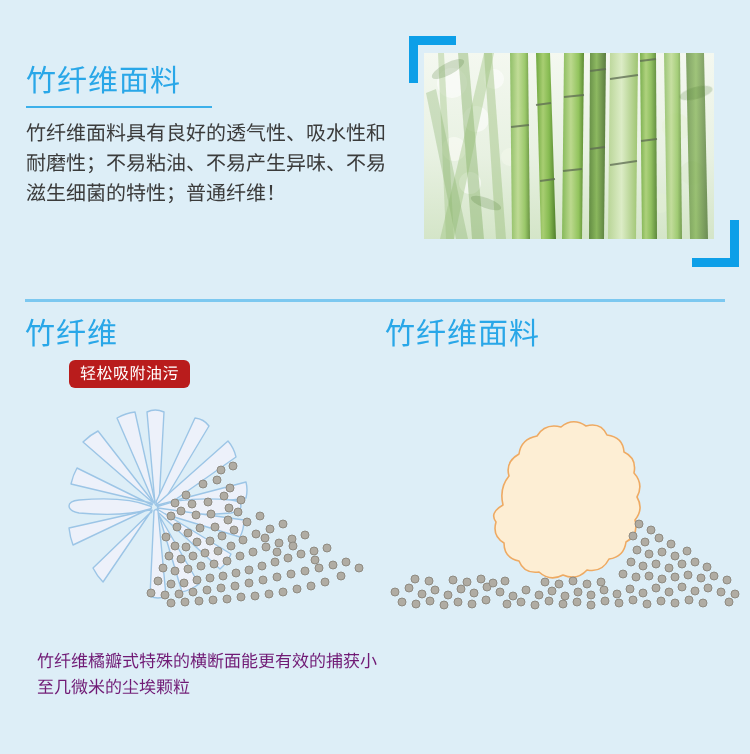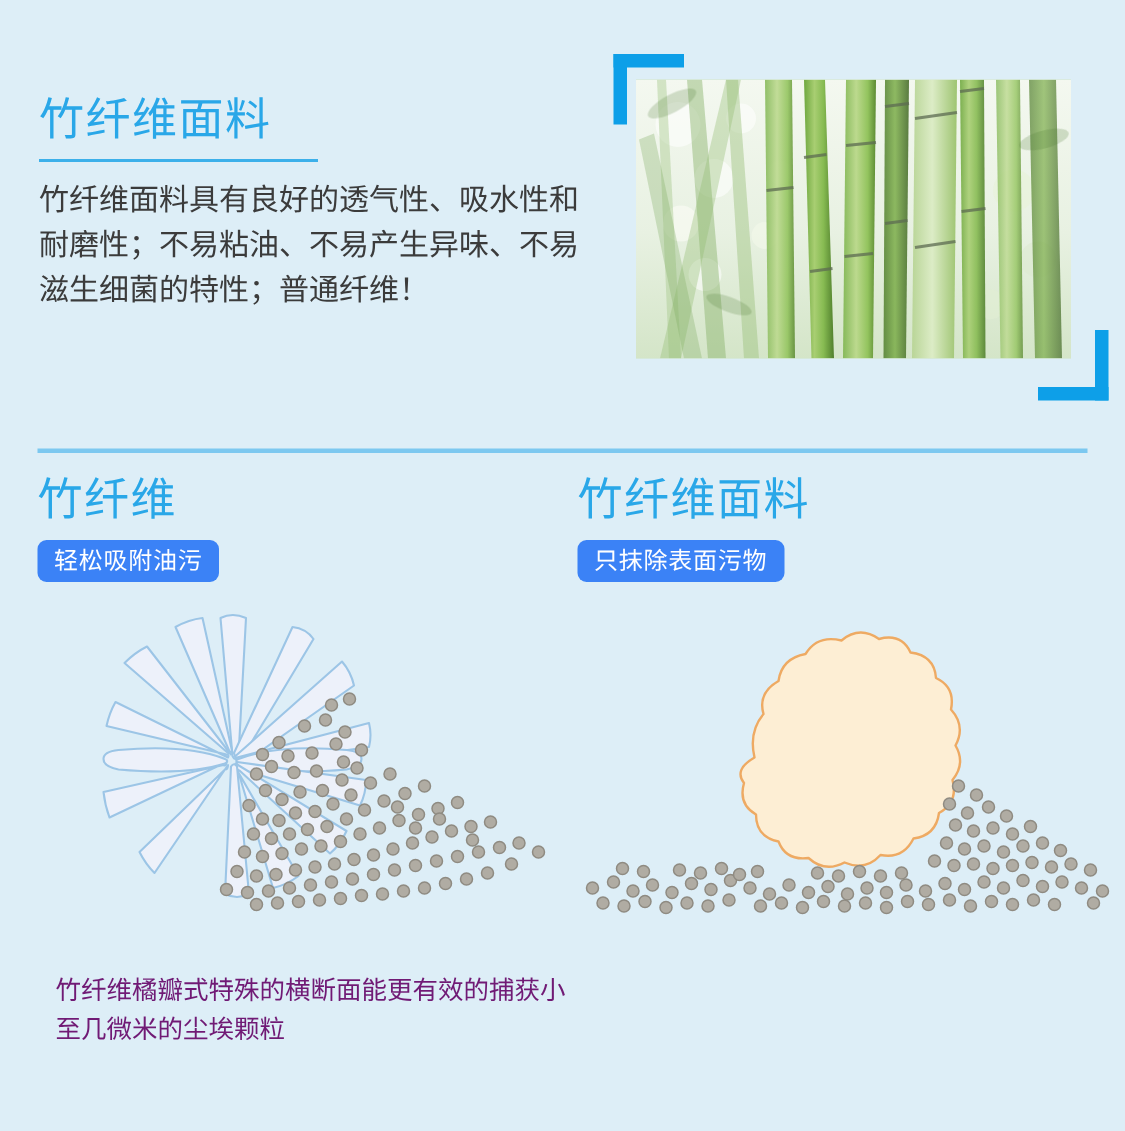--- a/index.html
+++ b/index.html
@@ -132,27 +132,28 @@
     letter-spacing: 1px;
     margin: 0;
     padding: 0;
     font-weight: normal;
   }
 
   .badge {
     display: inline-block;
     margin-top: 10px;
     padding: 4px 11px 5px 11px;
-    background: #3b82f6;
+    background: #b91c1c;
     color: #ffffff;
     font-size: 16px;
     line-height: 19px;
     border-radius: 6px;
     letter-spacing: 0.5px;
     white-space: nowrap;
+    margin-left: 44px;
   }
 
   .figure {
     position: absolute;
     left: 0;
     top: 78px;
     width: 365px;
     height: 228px;
   }
   .figure svg { display: block; }
@@ -421,21 +422,20 @@
               <circle cx="208" cy="70" r="4"></circle>
           </g>
         </svg>
       </div>
 
       <p class="caption">竹纤维橘瓣式特殊的横断面能更有效的捕获小至几微米的尘埃颗粒</p>
     </div>
 
     <div class="col right">
       <h2 class="col-heading">竹纤维面料</h2>
-      <span class="badge">只抹除表面污物</span>
 
       <div class="figure">
         <svg width="365" height="230" viewBox="0 0 365 230" xmlns="http://www.w3.org/2000/svg">
 
           <path d="M118 109
                    Q114 92 124 80
                    Q120 66 134 58
                    Q136 43 152 40
                    Q160 27 176 31
                    Q188 21 201 30

